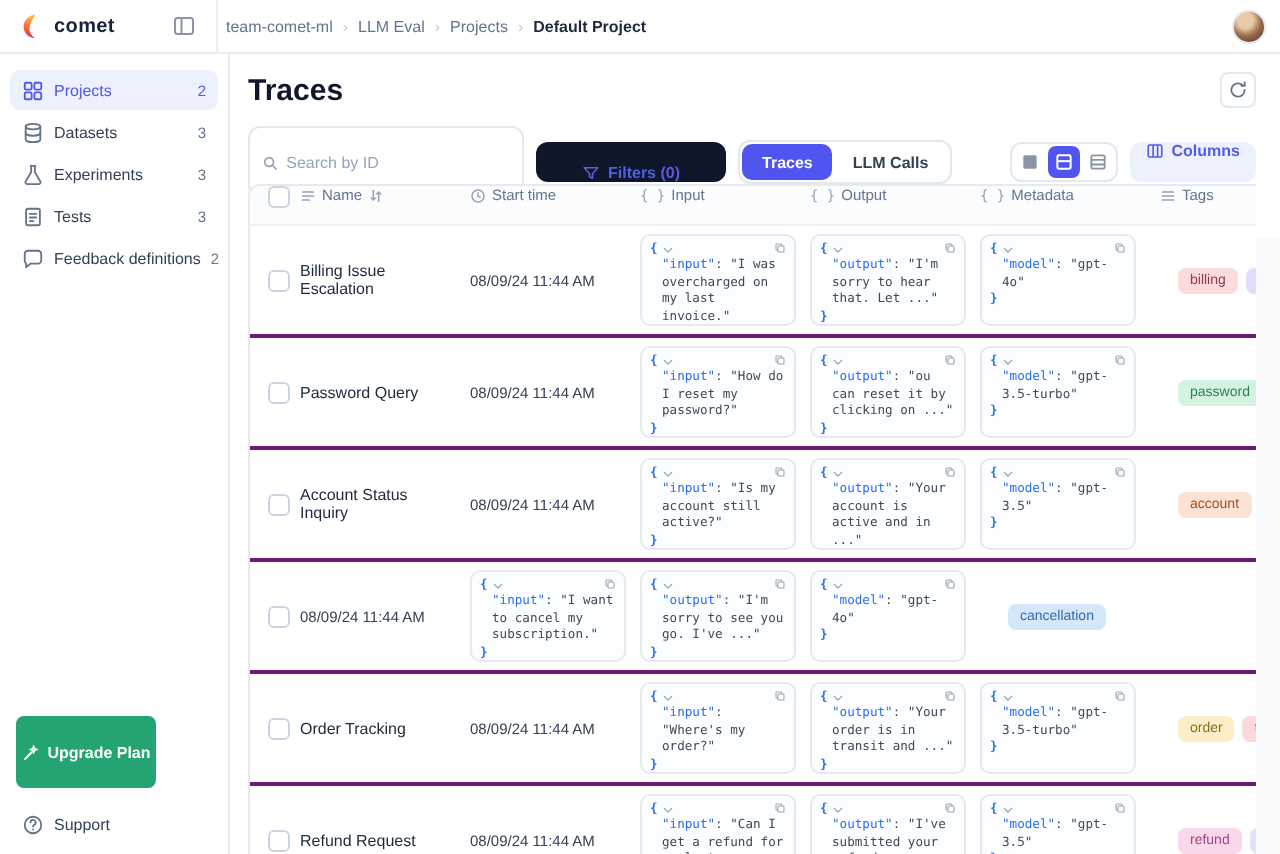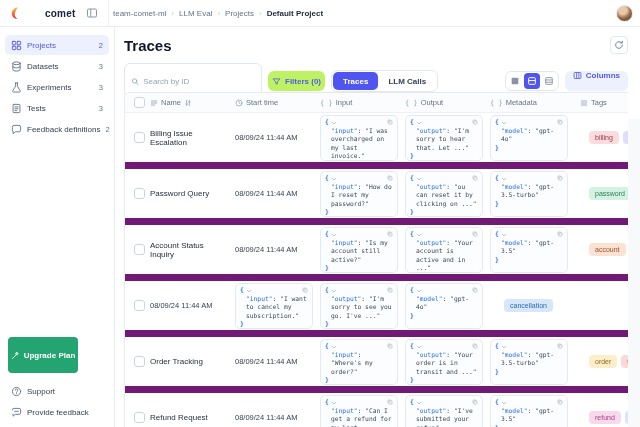--- a/index.html
+++ b/index.html
@@ -2,21 +2,21 @@
 <html><head>
 <meta charset="utf-8">
 <style>
   *{box-sizing:border-box;margin:0;padding:0}
   html,body{width:640px;height:427px;overflow:hidden}
   body{font-family:"Liberation Sans",sans-serif;color:#1e293b;background:#fff;position:relative;font-size:8px}
   svg{display:block}
 
   
   .topbar{position:absolute;top:0;left:0;right:0;height:27px;background:#fff;border-bottom:1px solid #e9edf2;display:flex;align-items:center;z-index:6}
-  .logo{display:flex;align-items:center;gap:22px;padding-left:9px;width:80px}
+  .logo{display:flex;align-items:center;gap:4px;padding-left:9px;width:80px}
   .logo-text{font-size:10px;font-weight:700;color:#18223a;letter-spacing:.2px}
   .panel-toggle{width:14px;height:14px;border:none;background:transparent;color:#8a94a6;cursor:pointer;margin-left:6px}
   .topbar-divider{width:1px;height:27px;background:#edf0f4;margin-left:8px}
   .breadcrumbs{display:flex;align-items:center;gap:5px;margin-left:4px;color:#64748b;font-size:8px}
   .crumb{cursor:pointer}
   .crumb:last-child{color:#1e293b;font-weight:600}
   .crumb-sep{color:#c3ccd6;font-size:8px}
   .avatar{position:absolute;right:7px;top:5px;width:17px;height:17px;border-radius:50%;
     background:radial-gradient(circle at 38% 28%,#e8c9a8 0 28%,#9a6b4a 55%,#4e3426 100%);cursor:pointer;border:1px solid #e2e8f0}
 
@@ -38,46 +38,46 @@
   .gutter{position:absolute;top:92px;right:0;width:12px;bottom:0;background:#f7f9fb;z-index:4}
   .title-row{position:absolute;top:9px;left:8px;right:12px;display:flex;align-items:center}
   .page-title{font-size:15px;font-weight:700;color:#0f172a}
   .refresh-btn{margin-left:auto;width:18px;height:18px;border:1px solid #e2e8f0;border-radius:4px;background:#fff;color:#64748b;
     display:flex;align-items:center;justify-content:center;cursor:pointer}
 
   .toolbar{position:absolute;top:36px;left:8px;right:12px;display:flex;align-items:center;gap:6px}
   .search{display:flex;align-items:center;gap:4px;width:138px;height:20px;border:1px solid #e2e8f0;border-radius:6px;background:#fff;padding:17px 6px;color:#94a3b8}
   .search input{border:none;outline:none;width:100%;font-size:8px;font-family:inherit;color:#334155;background:transparent}
   .search input::placeholder{color:#94a3b8}
-  .filters-btn{display:flex;align-items:center;gap:4px;height:20px;padding:0 4px;border:none;border-radius:6px;background:#bef264;color:#565ce4;
+  .filters-btn{display:flex;align-items:flex-end;gap:4px;height:20px;padding:0 23px;border:none;border-radius:6px;background:#0f172a;color:#565ce4;
     font-size:8px;font-weight:600;font-family:inherit;cursor:pointer}
   .toggle-group{display:flex;align-items:center;height:22px;border:1px solid #e2e8f0;border-radius:6px;background:#fff;padding:1px}
   .toggle-btn{height:18px;padding:0 10px;border:none;border-radius:5px;background:transparent;color:#334155;font-size:8px;font-weight:600;font-family:inherit;cursor:pointer}
   .toggle-btn.active{background:#5155f0;color:#fff}
   .spacer{flex:1}
   .density-group{display:flex;align-items:center;height:20px;border:1px solid #e2e8f0;border-radius:6px;background:#fff;padding:1px;gap:1px}
   .density-btn{width:16px;height:16px;border:none;border-radius:4px;background:transparent;display:flex;align-items:center;justify-content:center;color:#8a94a6;cursor:pointer}
   .density-btn.active{background:#5155f0;color:#fff}
   .columns-btn{display:flex;align-items:flex-start;gap:4px;height:20px;padding:0 8px;border:none;border-radius:6px;background:#edf0fd;color:#565ce4;
     font-size:8px;font-weight:600;font-family:inherit;cursor:pointer}
 
   
   .table{position:absolute;top:65px;left:8px;right:12px;bottom:0;border:1px solid #e6eaf0;border-right:none;border-bottom:none;
     border-top-left-radius:6px;overflow:hidden;background:#fff}
-  .thead{display:flex;align-items:center;height:20px;background:#fbfcfe;border-bottom:1px solid #edf0f4;color:#64748b;font-size:7.5px}
+  .thead{display:flex;align-items:flex-start;height:20px;background:#fbfcfe;border-bottom:1px solid #edf0f4;color:#64748b;font-size:7.5px}
   .hcell{display:flex;align-items:center;gap:3px}
   .hicon{color:#94a3b8;font-family:"DejaVu Sans Mono",monospace;font-size:7px}
   .col-cb{width:25px;flex:none;display:flex;align-items:center;padding-left:9px}
   .col-name{width:85px;flex:none}
   .col-time{width:85px;flex:none}
   .col-input,.col-output{width:85px;flex:none}
   .col-meta{width:90px;flex:none}
   .col-tags{flex:1;min-width:0}
   .checkbox{width:11px;height:11px;border:1px solid #cbd5e1;border-radius:3px;background:#fff;cursor:pointer;flex:none}
-  .trow{display:flex;align-items:center;height:56px;border-bottom:7px solid #701a75;background:#fff}
+  .trow{display:flex;align-items:center;height:56px;border-bottom:2px solid #701a75;background:#fff}
   .cell-name{font-size:8px;color:#1e293b;padding-right:6px}
   .cell-time{font-size:7.5px;color:#334155}
 
   .jcell{width:78px;height:46px;border:1px solid #e4e9f0;border-radius:5px;background:#fcfdfe;padding:3px 4px;
     font-family:"DejaVu Sans Mono",monospace;font-size:6.3px;line-height:8.6px;color:#3d4a5c;overflow:hidden;position:relative}
   .jhead{display:flex;align-items:center;gap:2px;height:8px}
   .brace{color:#2970e8;font-weight:700}
   .jchevron{color:#9aa7b8}
   .jcopy{position:absolute;top:3px;right:4px;color:#9aa7b8;cursor:pointer}
   .jbody{padding-left:6px;white-space:pre-wrap;word-wrap:break-word}
@@ -185,27 +185,20 @@
       <span>Upgrade Plan</span>
     </button>
     <div id="side-footer-items">
         <div class="sitem">
           <svg width="11" height="11" viewBox="0 0 24 24" fill="none" stroke="currentColor" stroke-width="2" stroke-linecap="round" stroke-linejoin="round" class="sicon">
             <circle cx="12" cy="12" r="9"></circle>
             <path d="M9.3 9.2a2.8 2.8 0 1 1 4 2.6c-.9.4-1.3 1-1.3 1.9"></path>
             <path d="M12 16.8v.2"></path>
           </svg>
           <span class="slabel">Support</span>
-        </div>
-        <div class="sitem">
-          <svg width="11" height="11" viewBox="0 0 24 24" fill="none" stroke="currentColor" stroke-width="2" stroke-linecap="round" stroke-linejoin="round" class="sicon">
-            <path d="M3 6.5A3.5 3.5 0 0 1 6.5 3h11A3.5 3.5 0 0 1 21 6.5v6a3.5 3.5 0 0 1-3.5 3.5h-8L4.5 20v-4"></path>
-            <path d="M8 9.5h8"></path>
-          </svg>
-          <span class="slabel">Provide feedback</span>
         </div>
       </div>
   </div>
 </aside>
 
 <main class="main">
   <div class="title-row">
     <h1 class="page-title">Traces</h1>
     <button class="refresh-btn">
       <svg width="10" height="10" viewBox="0 0 24 24" fill="none" stroke="currentColor" stroke-width="2.2" stroke-linecap="round">

